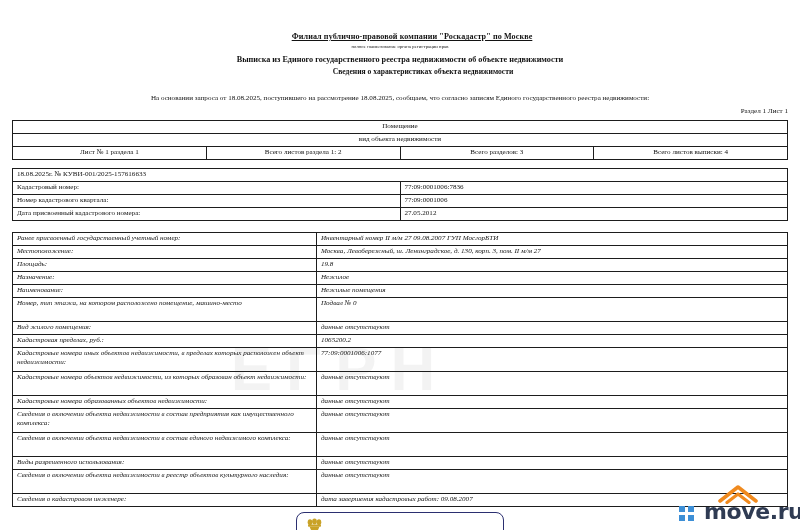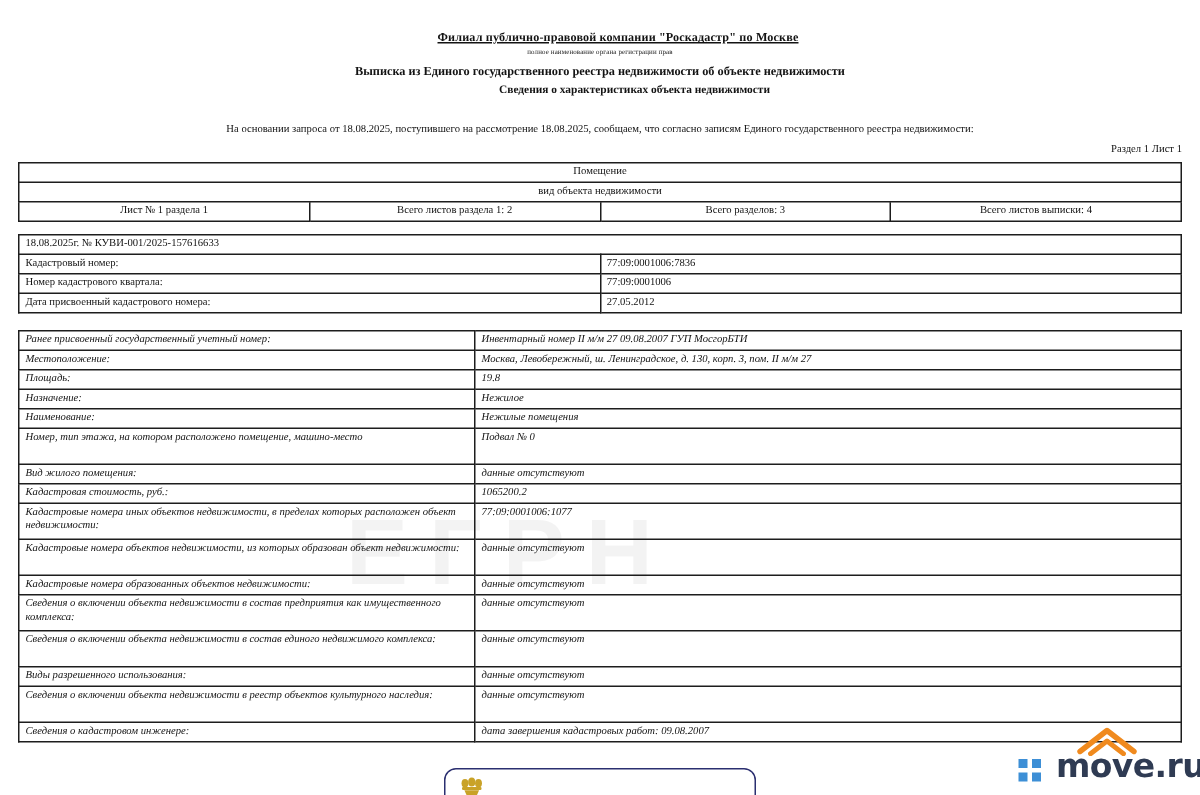--- a/index.html
+++ b/index.html
@@ -45,21 +45,21 @@
   }
 
   .content { position: relative; z-index: 2; }
 
   
   .hdr { text-align: center; }
   .hdr-org {
     font-size: 8.1px;
     font-weight: 700;
     text-decoration: underline;
-    margin-top: 20px;
+    margin-top: 32px;
     letter-spacing: 0.1px;
     padding-left: 24px;
   }
   .hdr-org-sub {
     font-size: 4.6px;
     margin-top: 2px;
     letter-spacing: 0.1px;
   }
   .hdr-title {
     font-size: 8.2px;
@@ -232,21 +232,21 @@
         </tr>
         <tr>
           <td class="col-label tall">Номер, тип этажа, на котором расположено помещение, машино-место</td>
           <td class="tall">Подвал № 0</td>
         </tr>
         <tr>
           <td class="col-label">Вид жилого помещения:</td>
           <td>данные отсутствуют</td>
         </tr>
         <tr>
-          <td class="col-label">Кадастровая стоимость, руб.:</td>
+          <td class="col-label">Кадастровая пределах, руб.:</td>
           <td>1065200.2</td>
         </tr>
         <tr>
           <td class="col-label tall">Кадастровые номера иных объектов недвижимости, в пределах которых расположен объект недвижимости:</td>
           <td class="tall">77:09:0001006:1077</td>
         </tr>
         <tr>
           <td class="col-label tall">Кадастровые номера объектов недвижимости, из которых образован объект недвижимости:</td>
           <td class="tall">данные отсутствуют</td>
         </tr>

